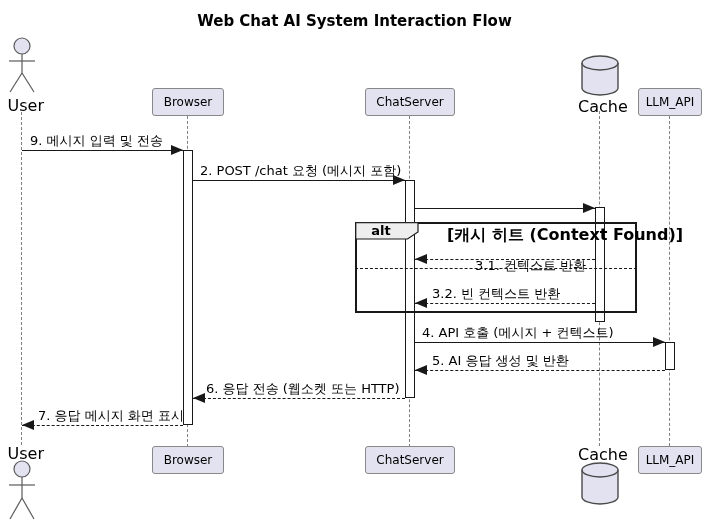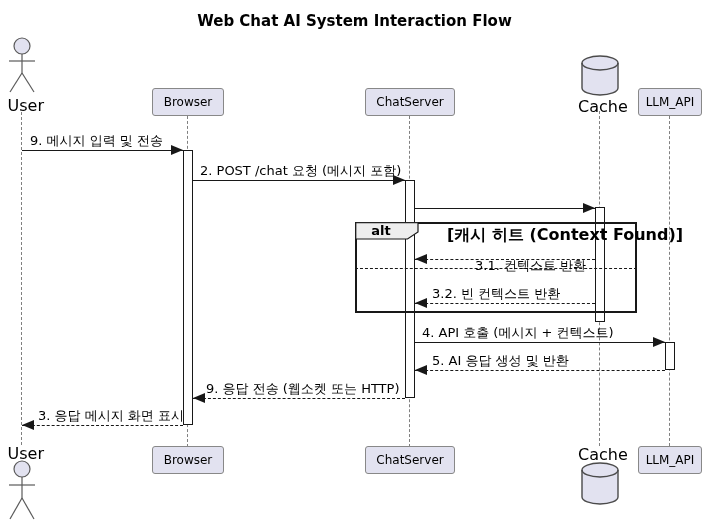--- a/index.html
+++ b/index.html
@@ -115,25 +115,25 @@
   <div class="arrowhead left" style="left:415px;top:298px;"></div>
 
   <div class="msg-label" style="left:422px;top:326px;">4. API 호출 (메시지 + 컨텍스트)</div>
   <div class="msg-line solid" style="left:415px;top:342px;width:250px;"></div>
   <div class="arrowhead right" style="left:653px;top:337px;"></div>
 
   <div class="msg-label" style="left:432px;top:354px;">5. AI 응답 생성 및 반환</div>
   <div class="msg-line dashed" style="left:415px;top:370px;width:250px;"></div>
   <div class="arrowhead left" style="left:415px;top:365px;"></div>
 
-  <div class="msg-label" style="left:206px;top:382px;">9. 응답 전송 (웹소켓 또는 HTTP)</div>
+  <div class="msg-label" style="left:206px;top:382px;">6. 응답 전송 (웹소켓 또는 HTTP)</div>
   <div class="msg-line dashed" style="left:193px;top:398px;width:212px;"></div>
   <div class="arrowhead left" style="left:193px;top:393px;"></div>
 
-  <div class="msg-label" style="left:38px;top:409px;">3. 응답 메시지 화면 표시</div>
+  <div class="msg-label" style="left:38px;top:409px;">7. 응답 메시지 화면 표시</div>
   <div class="msg-line dashed" style="left:22px;top:425px;width:161px;"></div>
   <div class="arrowhead left" style="left:22px;top:420px;"></div>
 
   <div class="actor-wrap" style="left:0px;top:444px;width:44px;height:82px;">
     <div class="actor-label" style="top:0px;">User</div>
     <svg width="44" height="62" viewBox="0 0 44 62" style="position:absolute;left:0;top:16px;">
       <circle cx="22" cy="9" r="8" fill="#E2E2F0" stroke="#5a5a5a" stroke-width="1.2"></circle>
       <line x1="22" y1="17" x2="22" y2="38" stroke="#5a5a5a" stroke-width="1.2"></line>
       <line x1="9" y1="25" x2="35" y2="25" stroke="#5a5a5a" stroke-width="1.2"></line>
       <line x1="22" y1="38" x2="10" y2="59" stroke="#5a5a5a" stroke-width="1.2"></line>

